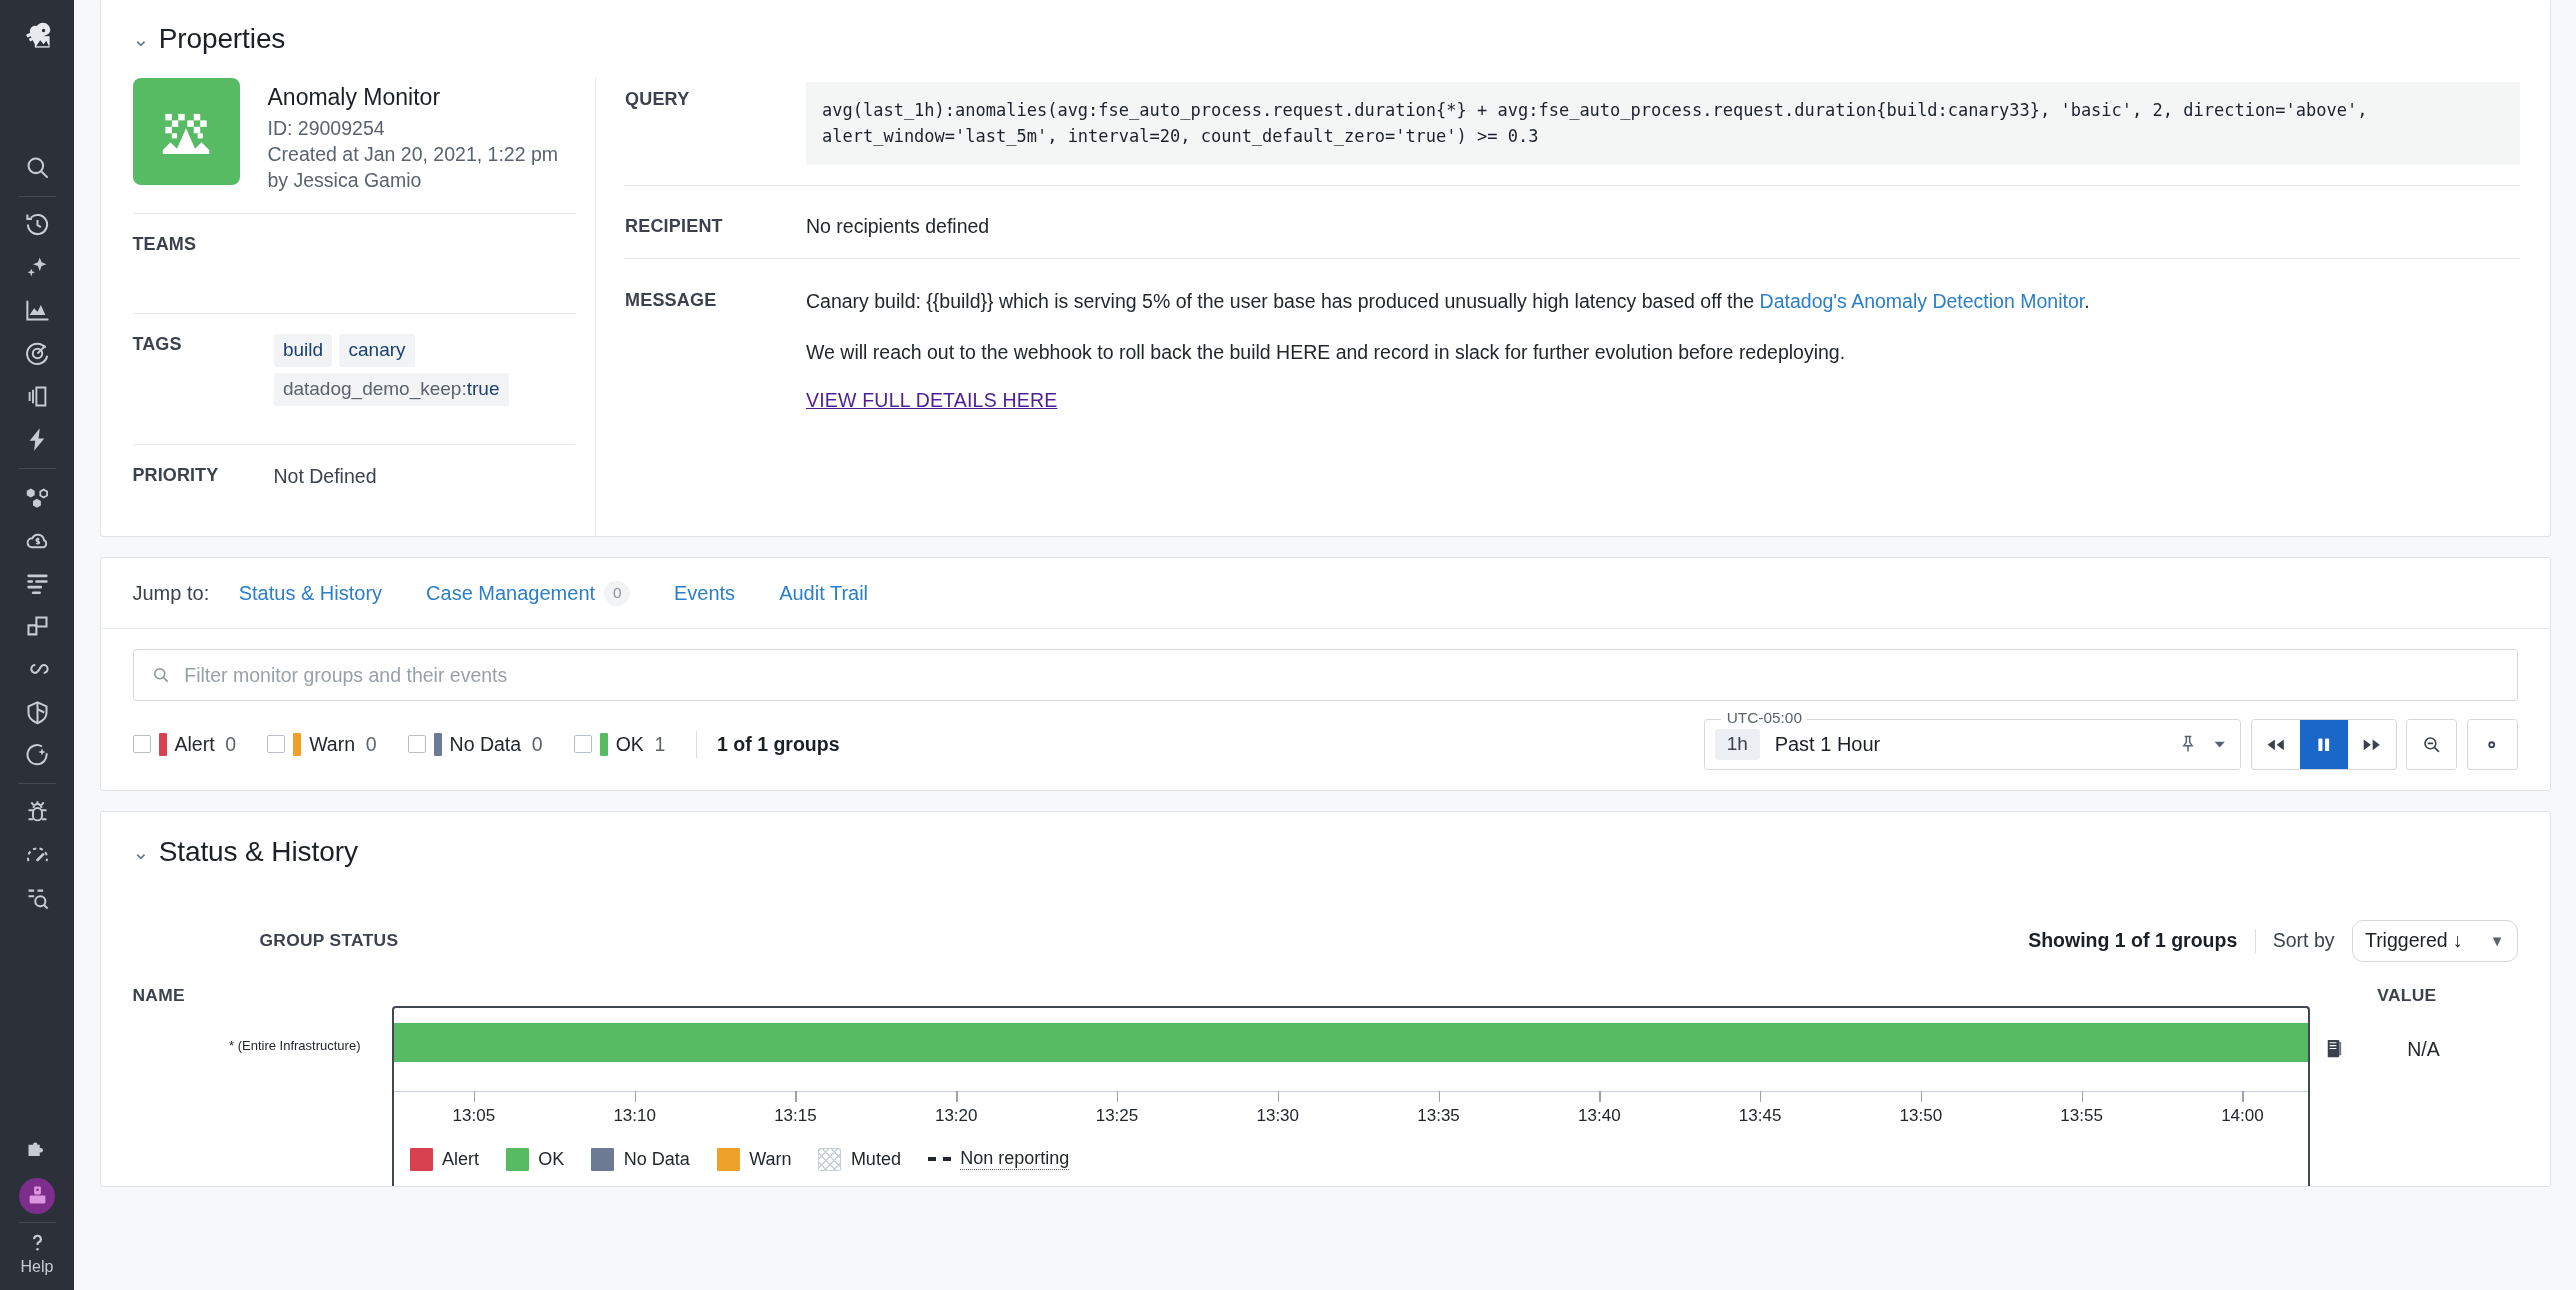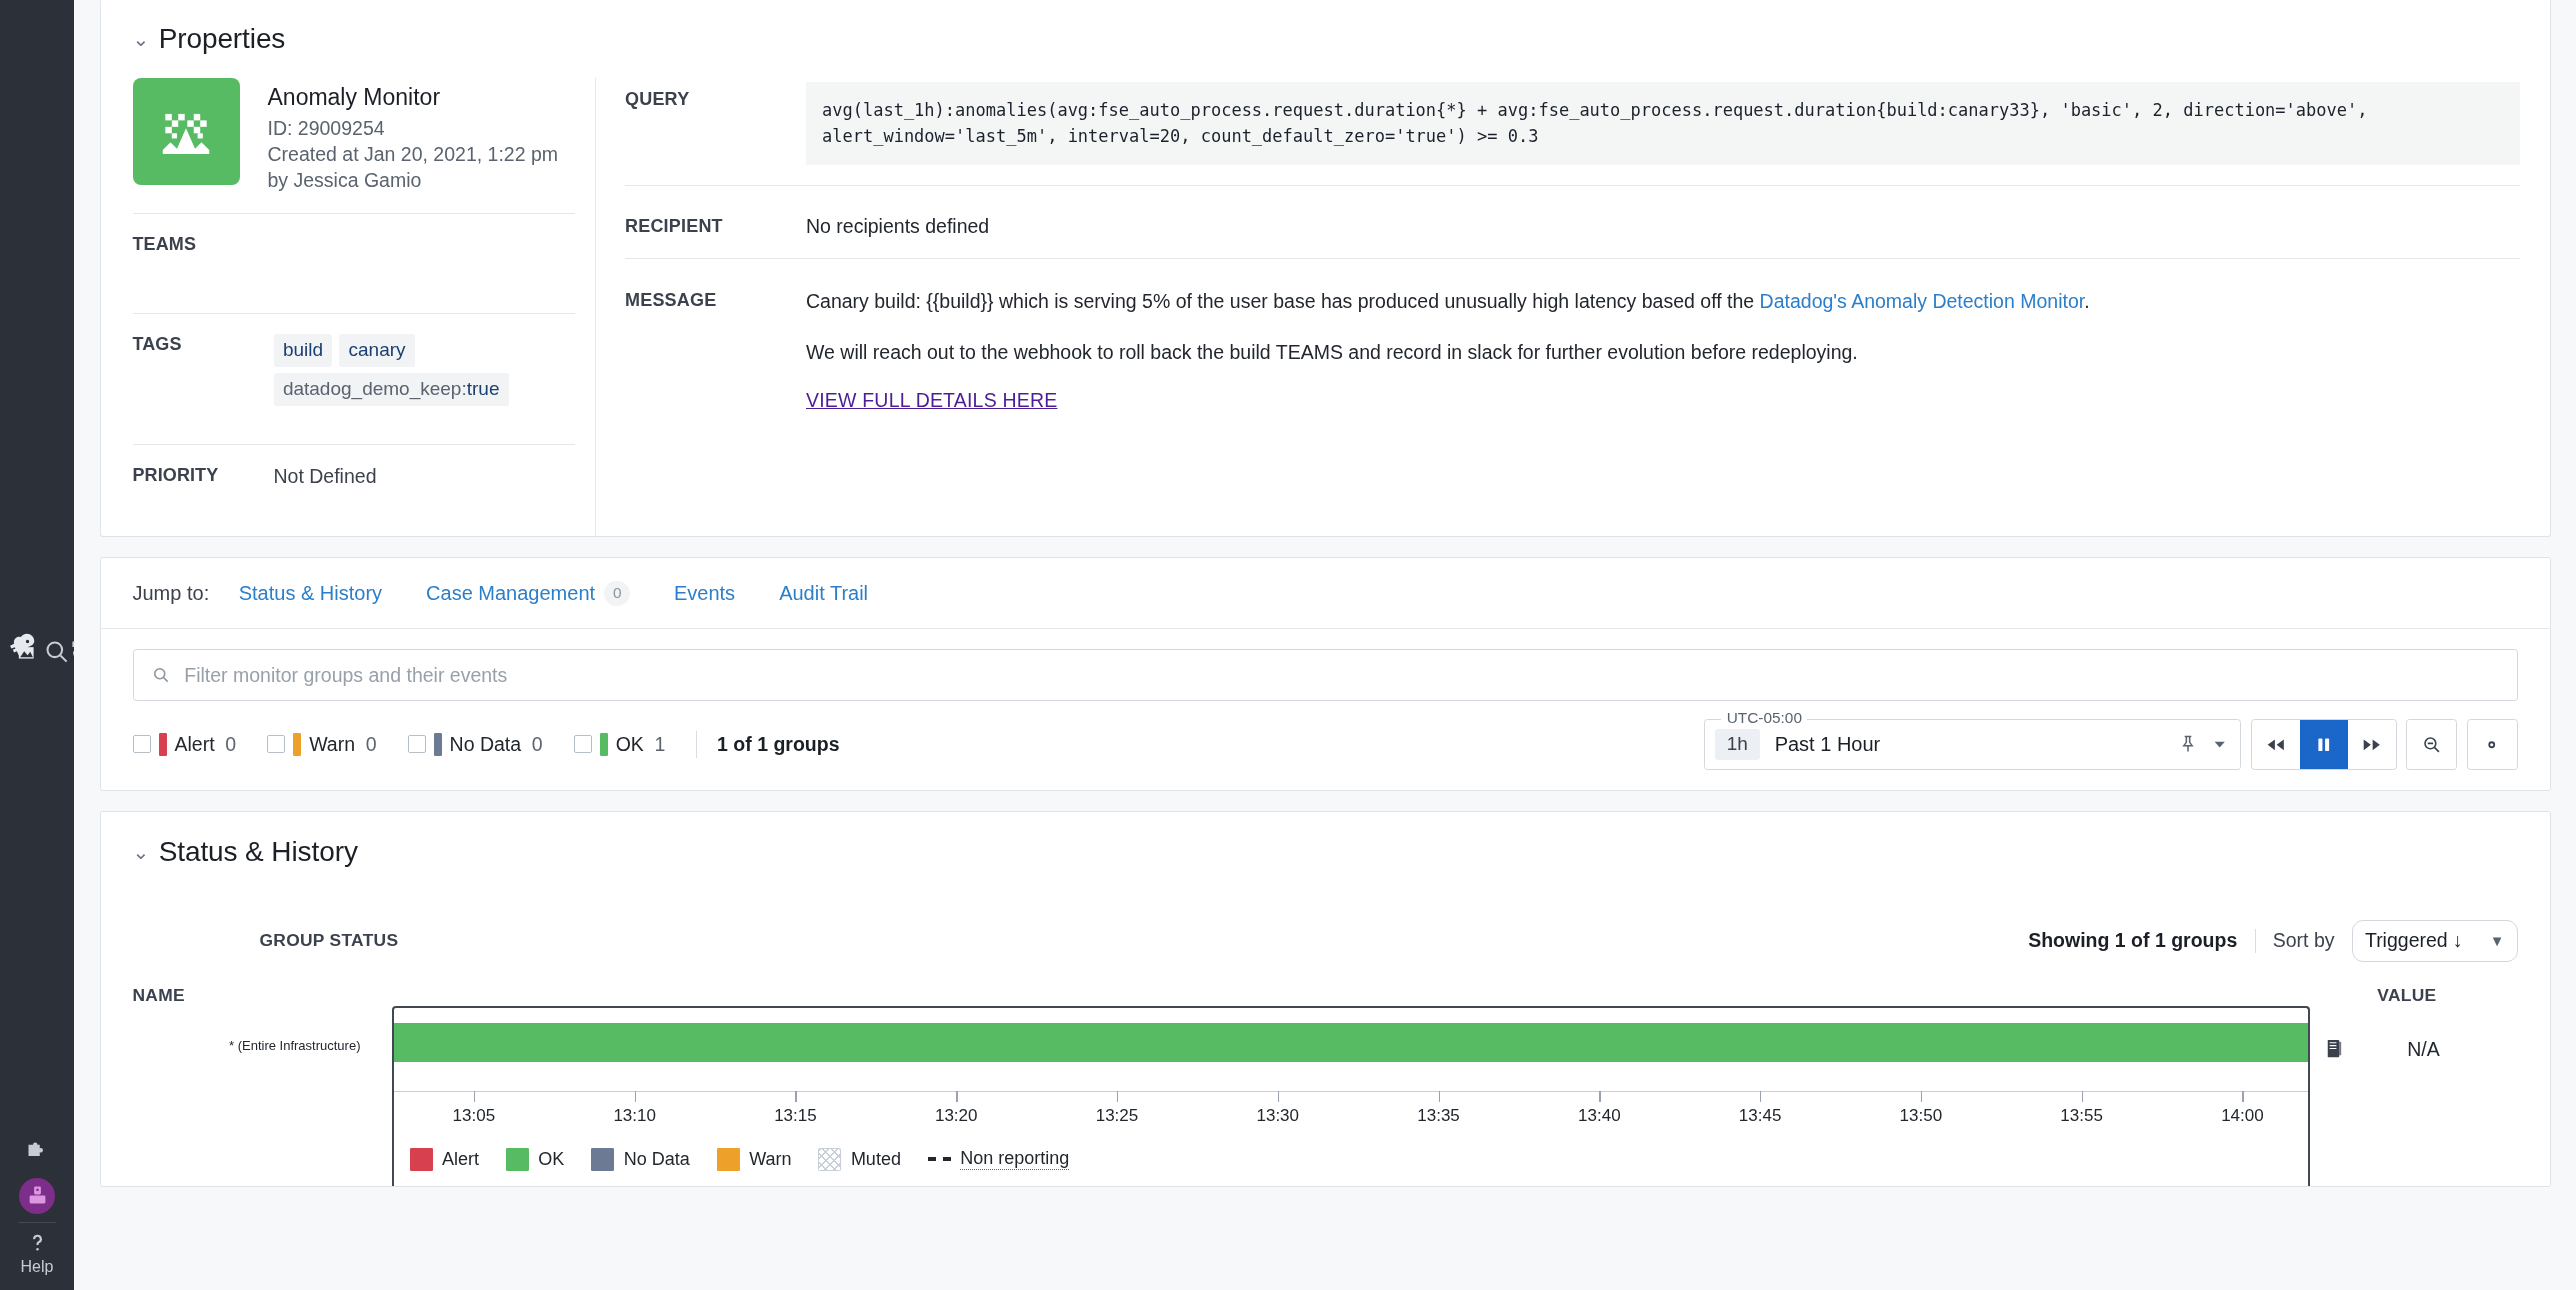--- a/index.html
+++ b/index.html
@@ -8,21 +8,21 @@
     background: #f7f8f9;
     font-family: "Liberation Sans", sans-serif;
     overflow: hidden;
   }
   .app { display: flex; width: 2576px; height: 1291px; }
 
   
   .sidenav {
     width: 74px; flex: 0 0 74px;
     background: #2b3039;
-    display: flex; flex-direction: row; align-items: center;
+    display: flex; flex-direction: column; align-items: center;
     padding-top: 12px;
     position: relative;
   }
   .dd-logo { width: 50px; height: 50px; margin-bottom: 5.4px; display:flex; align-items:center; justify-content:center;}
   .nav-icon {
     width: 74px; height: 43px;
     display: flex; align-items: center; justify-content: center;
     cursor: pointer;
   }
   .nav-icon svg { width: 27px; height: 27px; display:block; }
@@ -490,21 +490,21 @@
 
           <div class="kv-row">
             <div class="kv-label">RECIPIENT</div>
             <div class="kv-text">No recipients defined</div>
           </div>
 
           <div class="kv-row">
             <div class="kv-label">MESSAGE</div>
             <div class="kv-text">
               <div class="msg-p"><span>Canary build: {{build}} which is serving 5% of the user base has produced unusually high latency based off the </span><a class="link" href="#">Datadog's Anomaly Detection Monitor</a><span>.</span></div>
-              <div class="msg-p">We will reach out to the webhook to roll back the build TEAMS and record in slack for further evolution before redeploying.</div>
+              <div class="msg-p">We will reach out to the webhook to roll back the build HERE and record in slack for further evolution before redeploying.</div>
               <a class="link-caps" href="#">VIEW FULL DETAILS HERE</a>
             </div>
           </div>
         </div>
 
       </div>
     </section>
 
     <section class="panel panel-2">
       <div class="jump-row">

